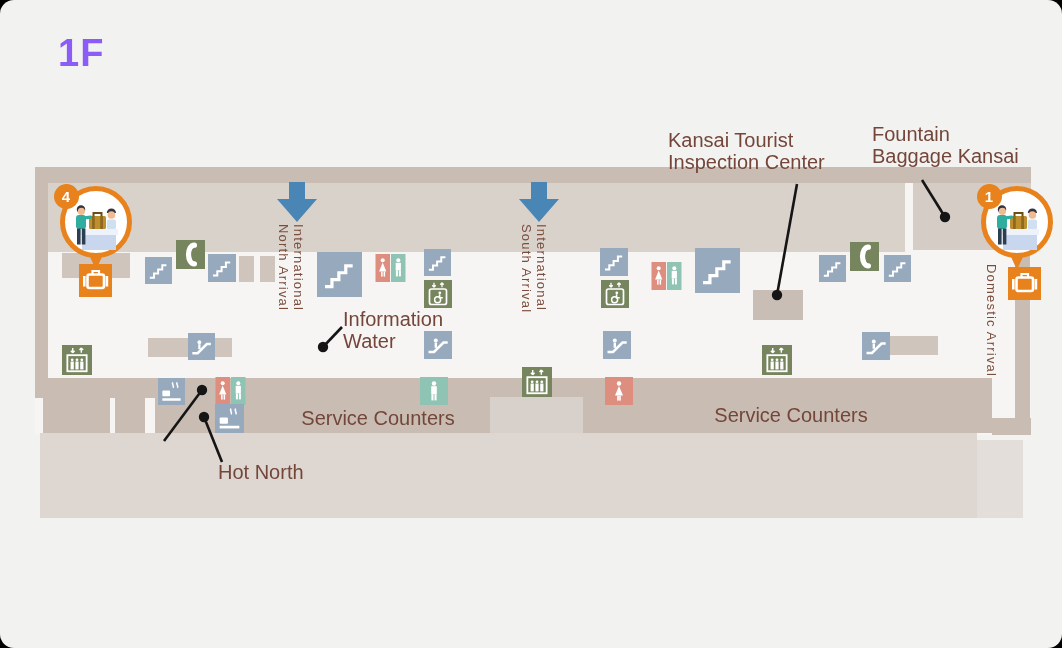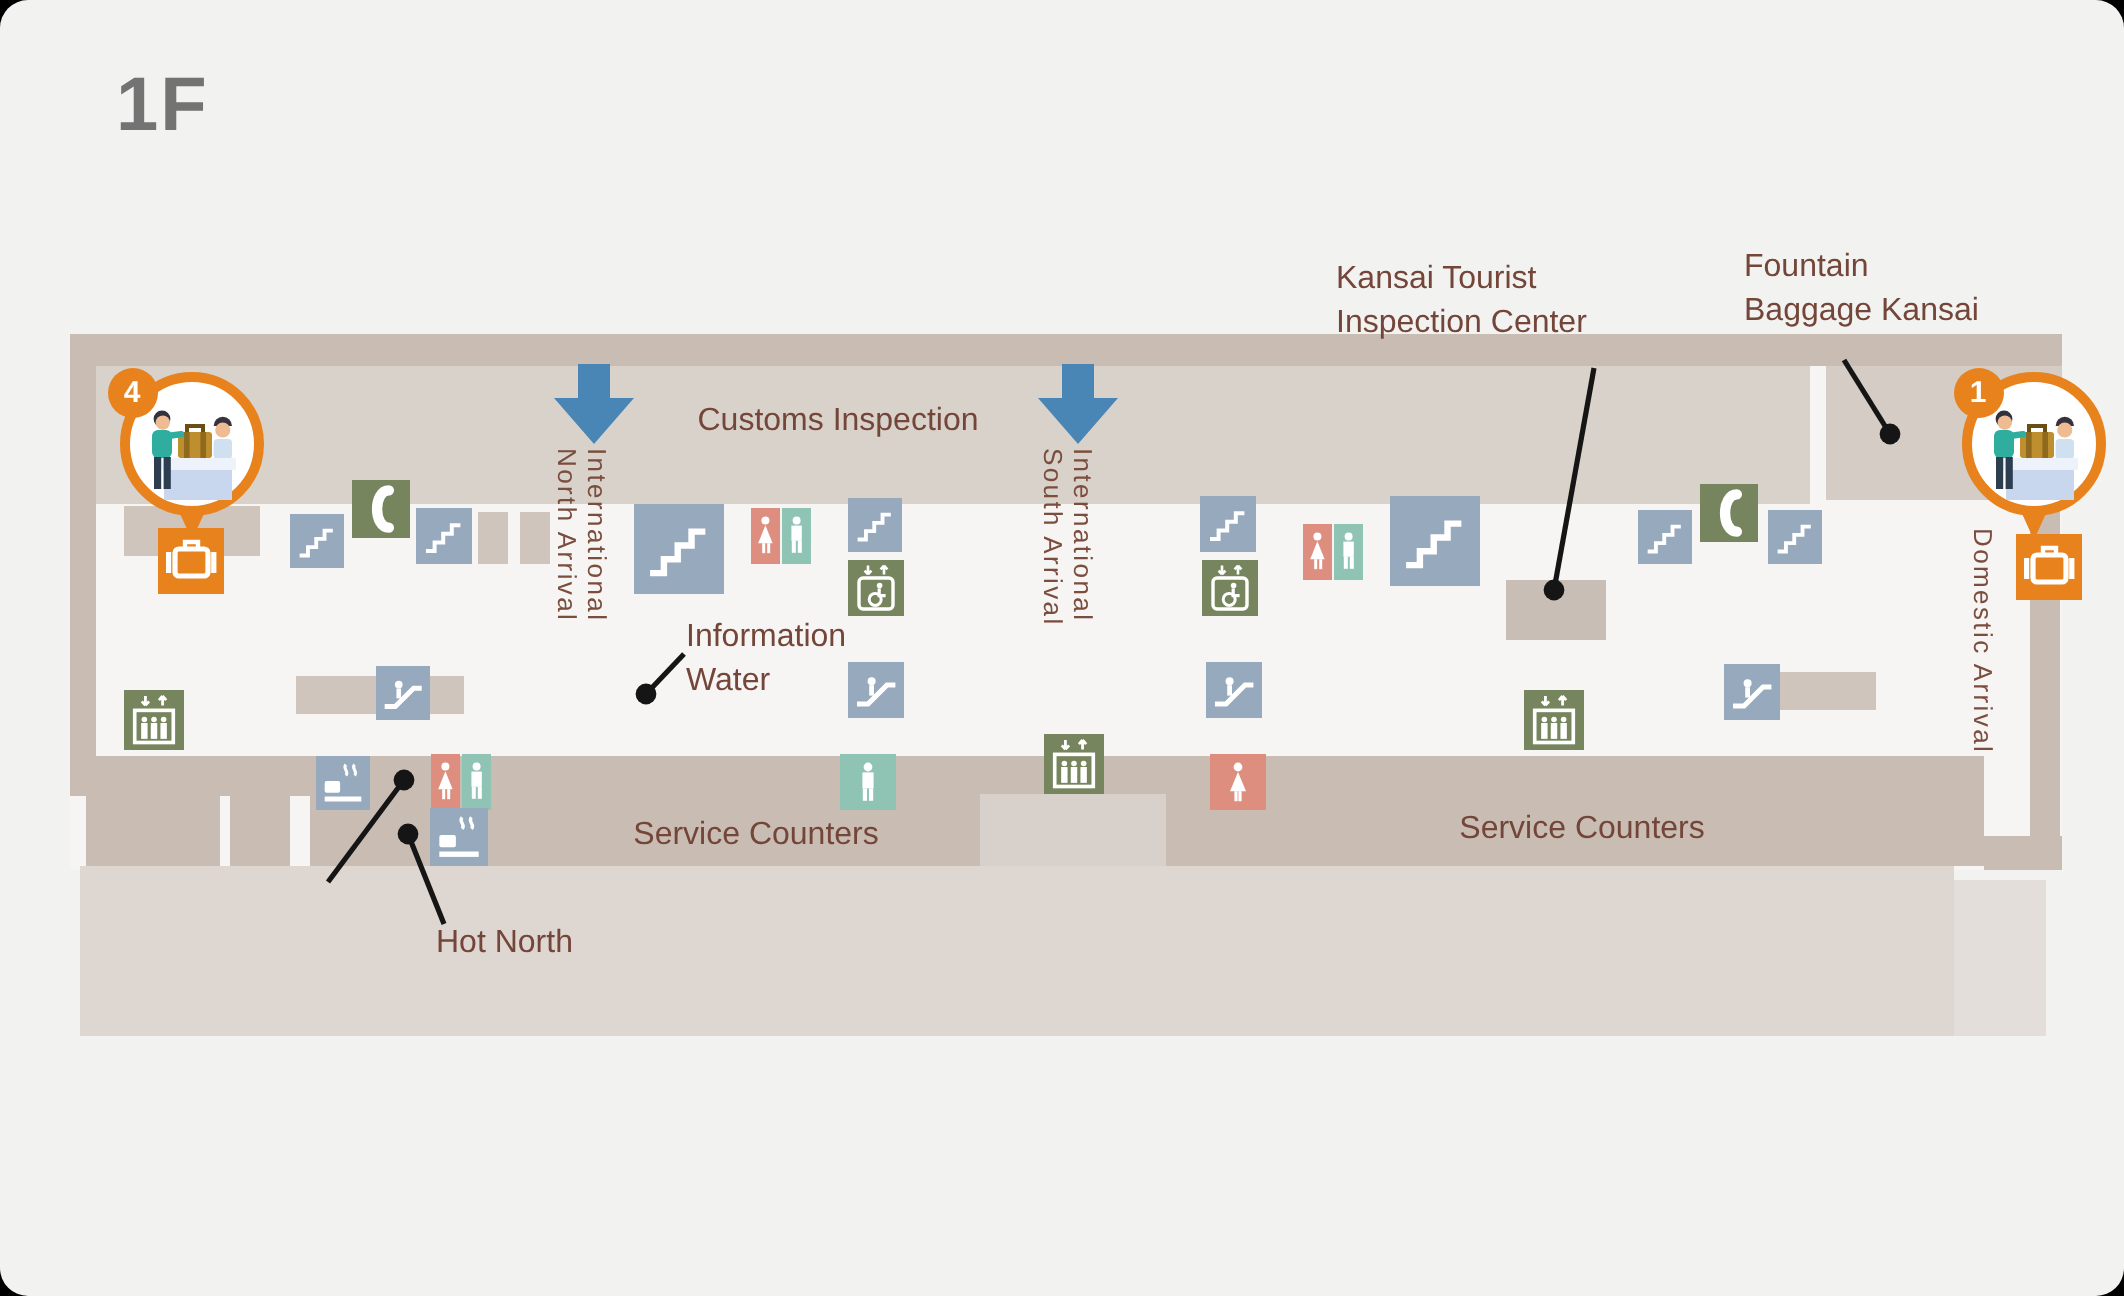--- a/index.html
+++ b/index.html
@@ -1,25 +1,25 @@
 <!DOCTYPE html>
 <html><head>
 <meta charset="utf-8">
 <style>
   html,body{margin:0;padding:0;background:#000;}
   body{font-family:"Liberation Sans",sans-serif;}
   #card{position:relative;width:1062px;height:648px;background:#f2f2f1;border-radius:14px;overflow:hidden;}
-  #page-title{position:absolute;left:58px;top:32px;font-size:38px;font-weight:bold;color:#737373;letter-spacing:1px;z-index:7;}
+  #page-title{position:absolute;left:58px;top:32px;font-size:38px;font-weight:bold;color:#8b5cf6;letter-spacing:1px;z-index:7;}
   #map-root{position:absolute;left:0;top:0;width:1062px;height:648px;}
   .map-rect{position:absolute;z-index:1;}
   .icon{position:absolute;z-index:3;line-height:0;}
   .arrow{position:absolute;z-index:3;line-height:0;}
   .vtext{position:absolute;writing-mode:vertical-rl;color:#7b4d3d;font-size:13px;line-height:15px;letter-spacing:1.2px;z-index:4;}
   .vtext span{display:block;white-space:nowrap;}
-  .note{position:absolute;color:#74463a;font-size:16px;line-height:22px;white-space:nowrap;z-index:5;}
+  .note{position:absolute;color:#74463a;font-size:20px;line-height:22px;white-space:nowrap;z-index:5;}
   .note.center{transform:translateX(-50%);text-align:center;}
   #leader-overlay{position:absolute;left:0;top:0;z-index:5;pointer-events:none;}
   .marker{position:absolute;z-index:6;line-height:0;cursor:pointer;}
   .badge{position:absolute;width:25px;height:25px;border-radius:50%;background:#e8821c;color:#fff;
          font-weight:bold;font-size:15px;display:flex;align-items:center;justify-content:center;z-index:7;}
 </style>
 </head>
 <body>
 
 <div id="card">
@@ -260,23 +260,20 @@
         <span>International</span>
         <span>North Arrival</span>
       </div>
       <div class="vtext" style="left: 519px; top: 224px;">
         <span>International</span>
         <span>South Arrival</span>
       </div>
       <div class="vtext" style="left: 984px; top: 264px;">
         <span>Domestic Arrival</span>
       </div>
-      <div class="note center" style="left: 419px; top: 200px;">
-        <div>Customs Inspection</div>
-      </div>
       <div class="note" style="left: 668px; top: 129px;">
         <div>Kansai Tourist</div>
         <div>Inspection Center</div>
       </div>
       <div class="note" style="left: 872px; top: 123px;">
         <div>Fountain</div>
         <div>Baggage Kansai</div>
       </div>
       <div class="note" style="left: 343px; top: 308px;">
         <div>Information</div>

